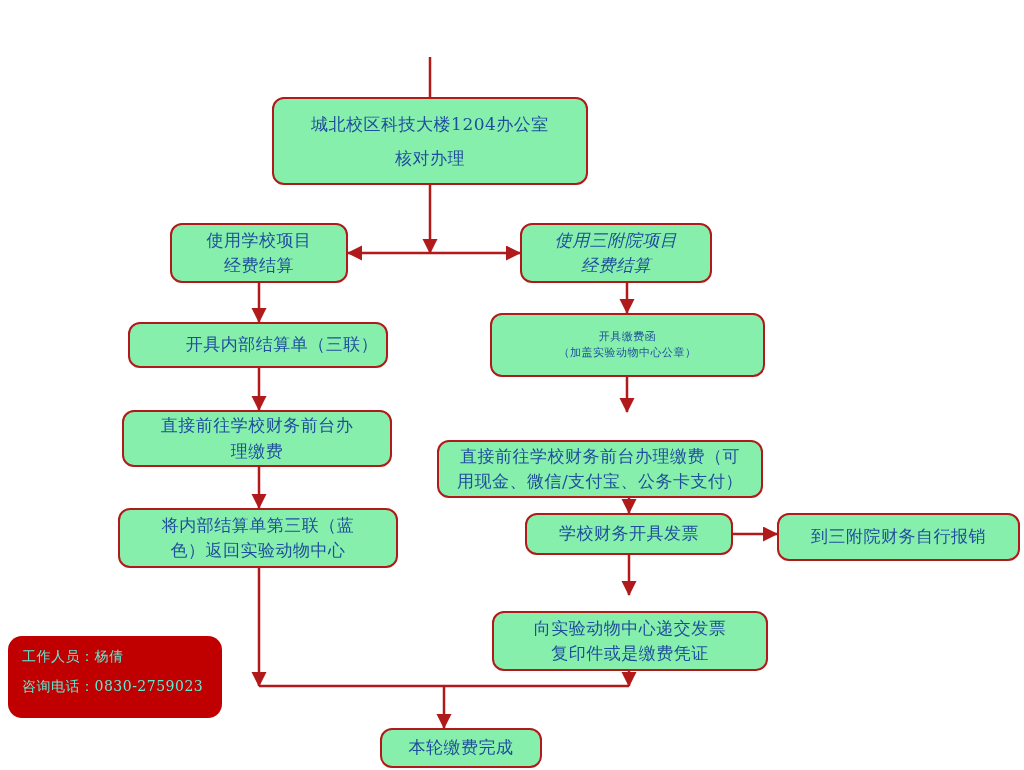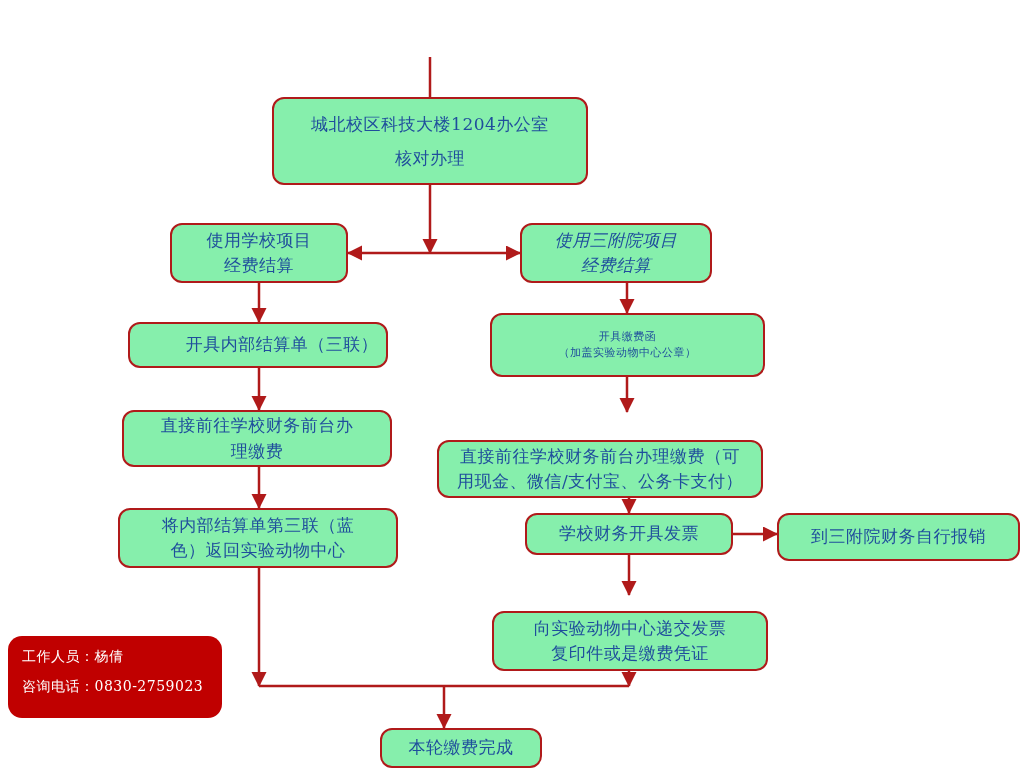--- a/index.html
+++ b/index.html
@@ -56,21 +56,21 @@
     font-family: "DejaVu Sans", "Liberation Sans", sans-serif;
     font-weight: bold;
     letter-spacing: 1px;
     z-index: 2;
   }
   .contact-box {
     position: absolute;
     box-sizing: border-box;
     background: #C00000;
     border-radius: 14px;
-    color: #ffffff;
+    color: #5eead4;
     font-family: "DejaVu Serif", "Liberation Serif", serif;
     z-index: 3;
     padding: 12px 14px 0 14px;
   }
   .contact-line {
     display: block;
     white-space: nowrap;
     margin-bottom: 12px;
     letter-spacing: 0.5px;
   }

